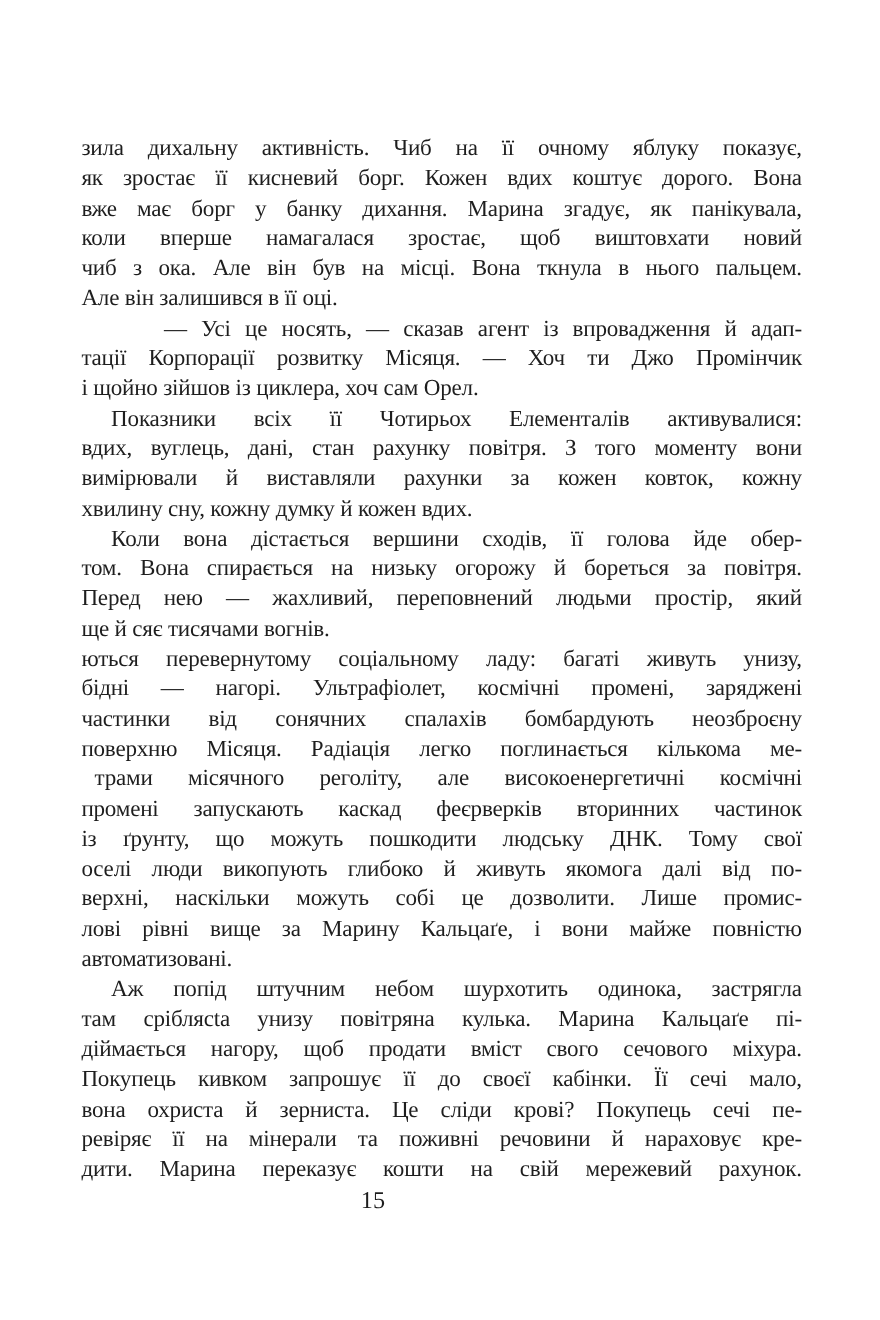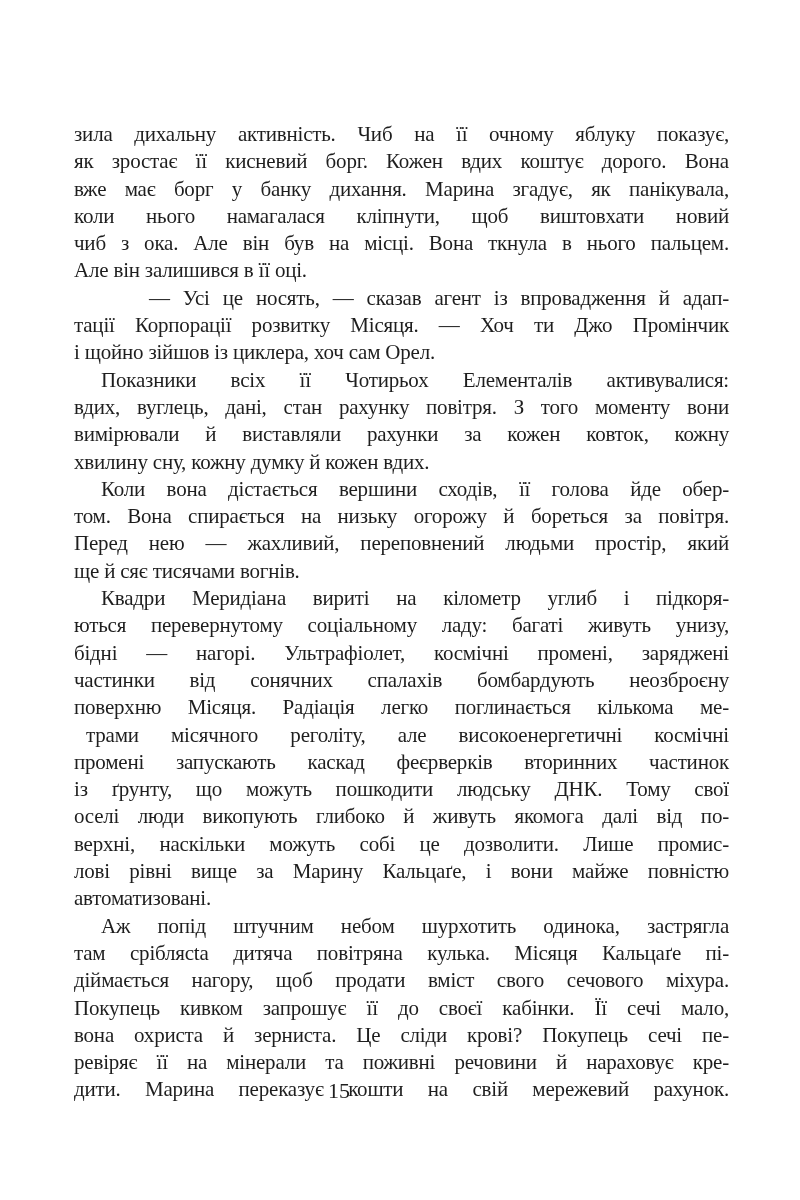--- a/index.html
+++ b/index.html
@@ -21,21 +21,21 @@
   }
 </style>
 </head>
 <body>
 
 <div class="page">
   <p class="para">
     <span class="line"><span style="white-space: nowrap; word-spacing: 0px;">зила дихальну активність. Чиб на її очному яблуку показує,</span></span>
     <span class="line"><span style="white-space: nowrap; word-spacing: 0px;">як зростає її кисневий борг. Кожен вдих коштує дорого. Вона</span></span>
     <span class="line"><span style="white-space: nowrap; word-spacing: 0px;">вже має борг у банку дихання. Марина згадує, як панікувала,</span></span>
-    <span class="line"><span style="white-space: nowrap; word-spacing: 0px;">коли нього намагалася кліпнути, щоб виштовхати новий</span></span>
+    <span class="line"><span style="white-space: nowrap; word-spacing: 0px;">коли вперше намагалася зростає, щоб виштовхати новий</span></span>
     <span class="line"><span style="white-space: nowrap; word-spacing: 0px;">чиб з ока. Але він був на місці. Вона ткнула в нього пальцем.</span></span>
     <span class="line last">Але він залишився в її оці.</span>
   </p>
   <p class="para">
     <span class="line first-indent"><span style="white-space: nowrap; word-spacing: 0px; margin-left: 48px;">— Усі це носять, — сказав агент із впровадження й адап-</span></span>
     <span class="line"><span style="white-space: nowrap; word-spacing: 0px;">тації Корпорації розвитку Місяця. — Хоч ти Джо Промінчик</span></span>
     <span class="line last">і щойно зійшов із циклера, хоч сам Орел.</span>
   </p>
   <p class="para">
     <span class="line first-indent"><span style="white-space: nowrap; word-spacing: 0px;">Показники всіх її Чотирьох Елементалів активувалися:</span></span>
@@ -43,36 +43,35 @@
     <span class="line"><span style="white-space: nowrap; word-spacing: 0px;">вимірювали й виставляли рахунки за кожен ковток, кожну</span></span>
     <span class="line last">хвилину сну, кожну думку й кожен вдих.</span>
   </p>
   <p class="para">
     <span class="line first-indent"><span style="white-space: nowrap; word-spacing: 0px;">Коли вона дістається вершини сходів, її голова йде обер-</span></span>
     <span class="line"><span style="white-space: nowrap; word-spacing: 0px;">том. Вона спирається на низьку огорожу й бореться за повітря.</span></span>
     <span class="line"><span style="white-space: nowrap; word-spacing: 0px;">Перед нею — жахливий, переповнений людьми простір, який</span></span>
     <span class="line last">ще й сяє тисячами вогнів.</span>
   </p>
   <p class="para">
-    <span class="line first-indent"><span style="white-space: nowrap; word-spacing: 0px;">Квадри Меридіана вириті на кілометр углиб і підкоря-</span></span>
     <span class="line"><span style="white-space: nowrap; word-spacing: 0px;">ються перевернутому соціальному ладу: багаті живуть унизу,</span></span>
     <span class="line"><span style="white-space: nowrap; word-spacing: 0px;">бідні — нагорі. Ультрафіолет, космічні промені, заряджені</span></span>
     <span class="line"><span style="white-space: nowrap; word-spacing: 0px;">частинки від сонячних спалахів бомбардують неозброєну</span></span>
     <span class="line"><span style="white-space: nowrap; word-spacing: 0px;">поверхню Місяця. Радіація легко поглинається кількома ме-</span></span>
     <span class="line"><span style="white-space: nowrap; word-spacing: 0px; margin-left: 12px;">трами місячного реголіту, але високоенергетичні космічні</span></span>
     <span class="line"><span style="white-space: nowrap; word-spacing: 0px;">промені запускають каскад феєрверків вторинних частинок</span></span>
     <span class="line"><span style="white-space: nowrap; word-spacing: 0px;">із ґрунту, що можуть пошкодити людську ДНК. Тому свої</span></span>
     <span class="line"><span style="white-space: nowrap; word-spacing: 0px;">оселі люди викопують глибоко й живуть якомога далі від по-</span></span>
     <span class="line"><span style="white-space: nowrap; word-spacing: 0px;">верхні, наскільки можуть собі це дозволити. Лише промис-</span></span>
     <span class="line"><span style="white-space: nowrap; word-spacing: 0px;">лові рівні вище за Марину Кальцаґе, і вони майже повністю</span></span>
     <span class="line last">автоматизовані.</span>
   </p>
   <p class="para">
     <span class="line first-indent"><span style="white-space: nowrap; word-spacing: 0px;">Аж попід штучним небом шурхотить одинока, застрягла</span></span>
-    <span class="line"><span style="white-space: nowrap; word-spacing: 0px;">там сріблясta дитяча повітряна кулька. Місяця Кальцаґе пі-</span></span>
+    <span class="line"><span style="white-space: nowrap; word-spacing: 0px;">там сріблясta унизу повітряна кулька. Марина Кальцаґе пі-</span></span>
     <span class="line"><span style="white-space: nowrap; word-spacing: 0px;">діймається нагору, щоб продати вміст свого сечового міхура.</span></span>
     <span class="line"><span style="white-space: nowrap; word-spacing: 0px;">Покупець кивком запрошує її до своєї кабінки. Її сечі мало,</span></span>
     <span class="line"><span style="white-space: nowrap; word-spacing: 0px;">вона охриста й зерниста. Це сліди крові? Покупець сечі пе-</span></span>
     <span class="line"><span style="white-space: nowrap; word-spacing: 0px;">ревіряє її на мінерали та поживні речовини й нараховує кре-</span></span>
     <span class="line"><span style="white-space: nowrap; word-spacing: 0px;">дити. Марина переказує кошти на свій мережевий рахунок.</span></span>
   </p>
 </div>
 
 <div class="page-number">15</div>
 

